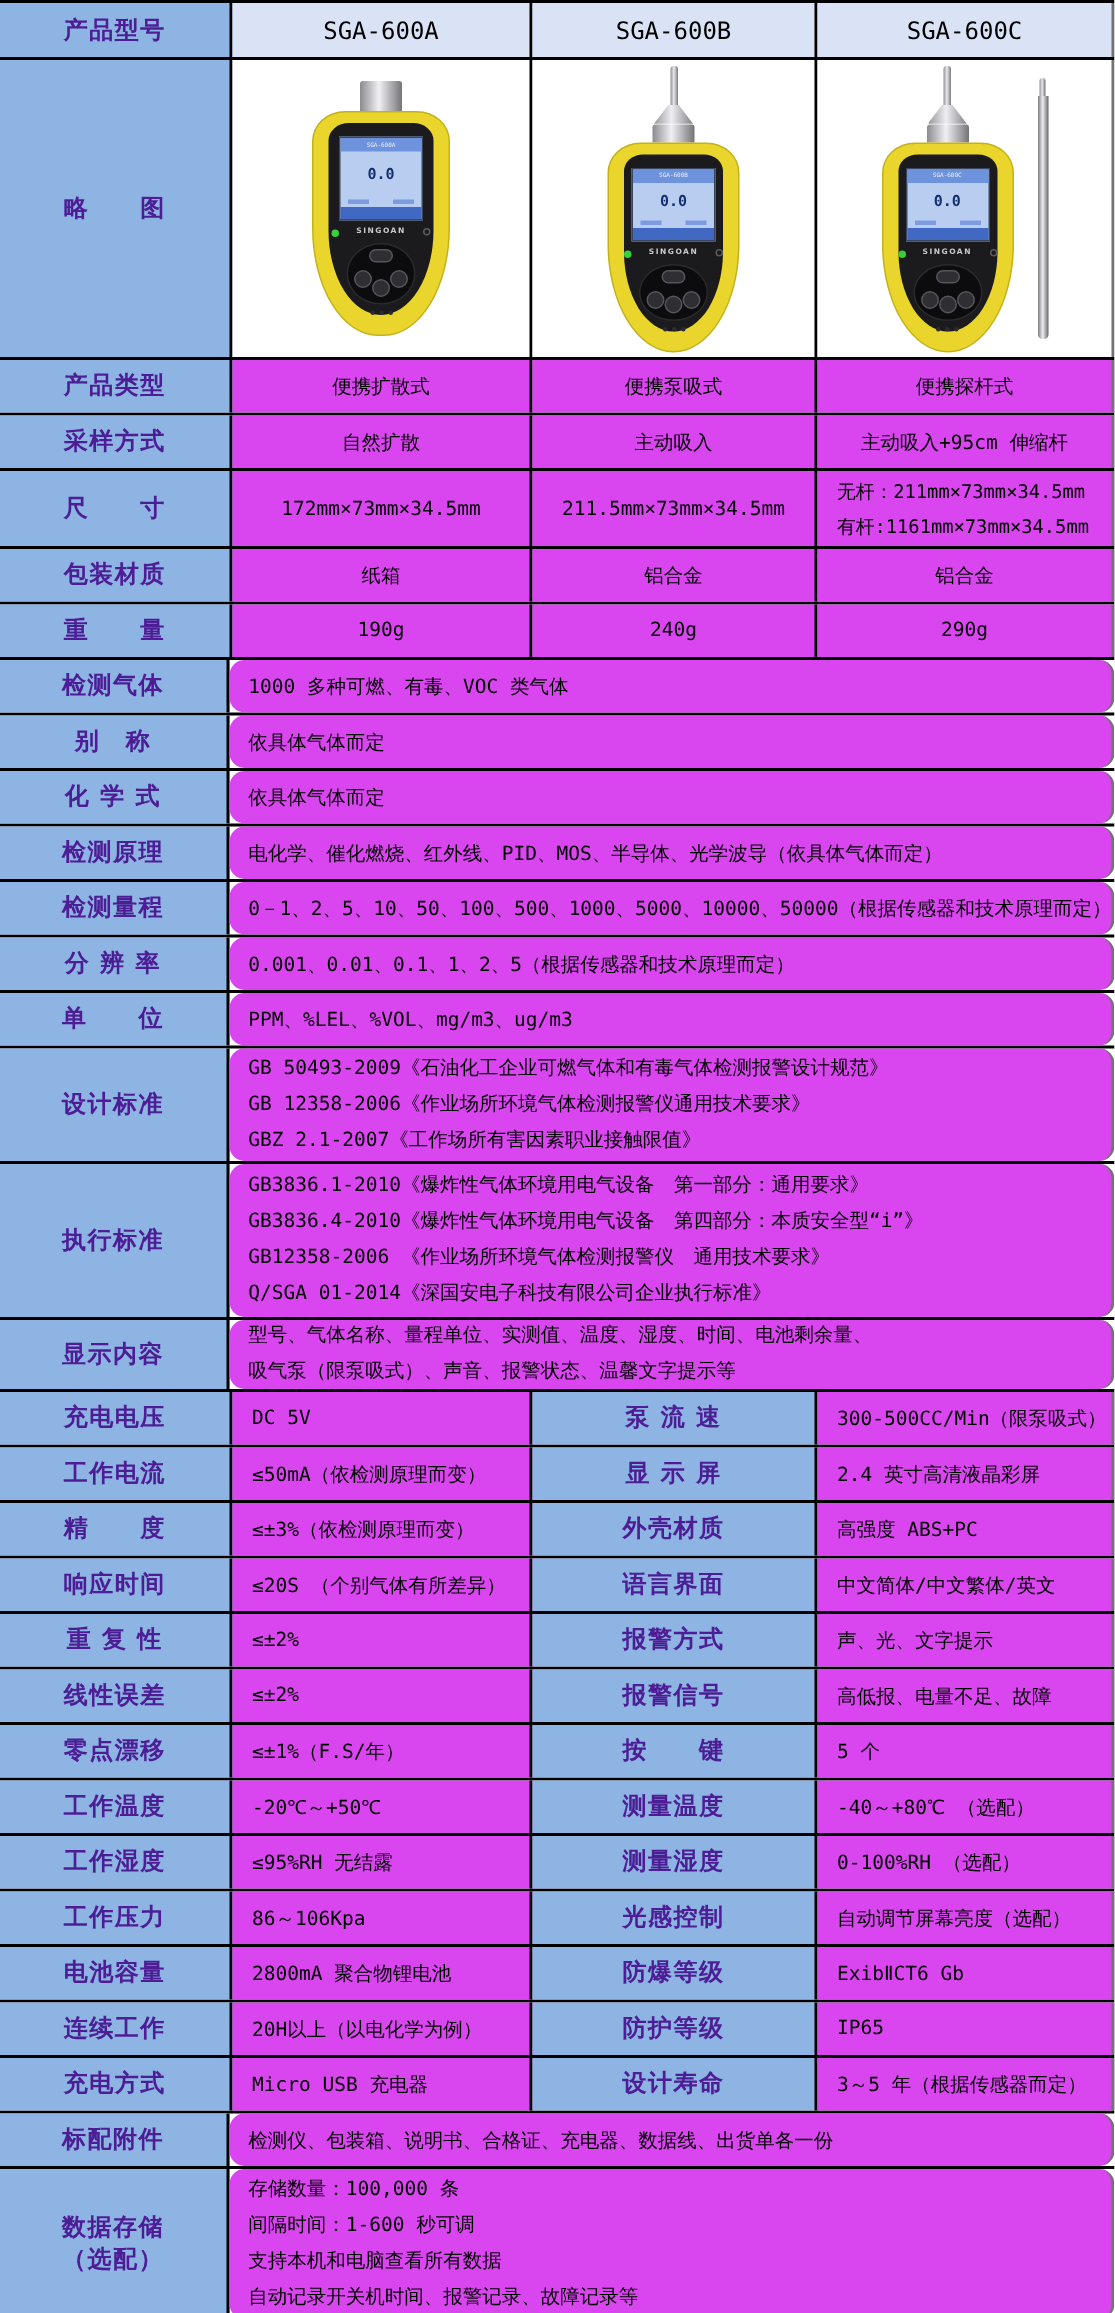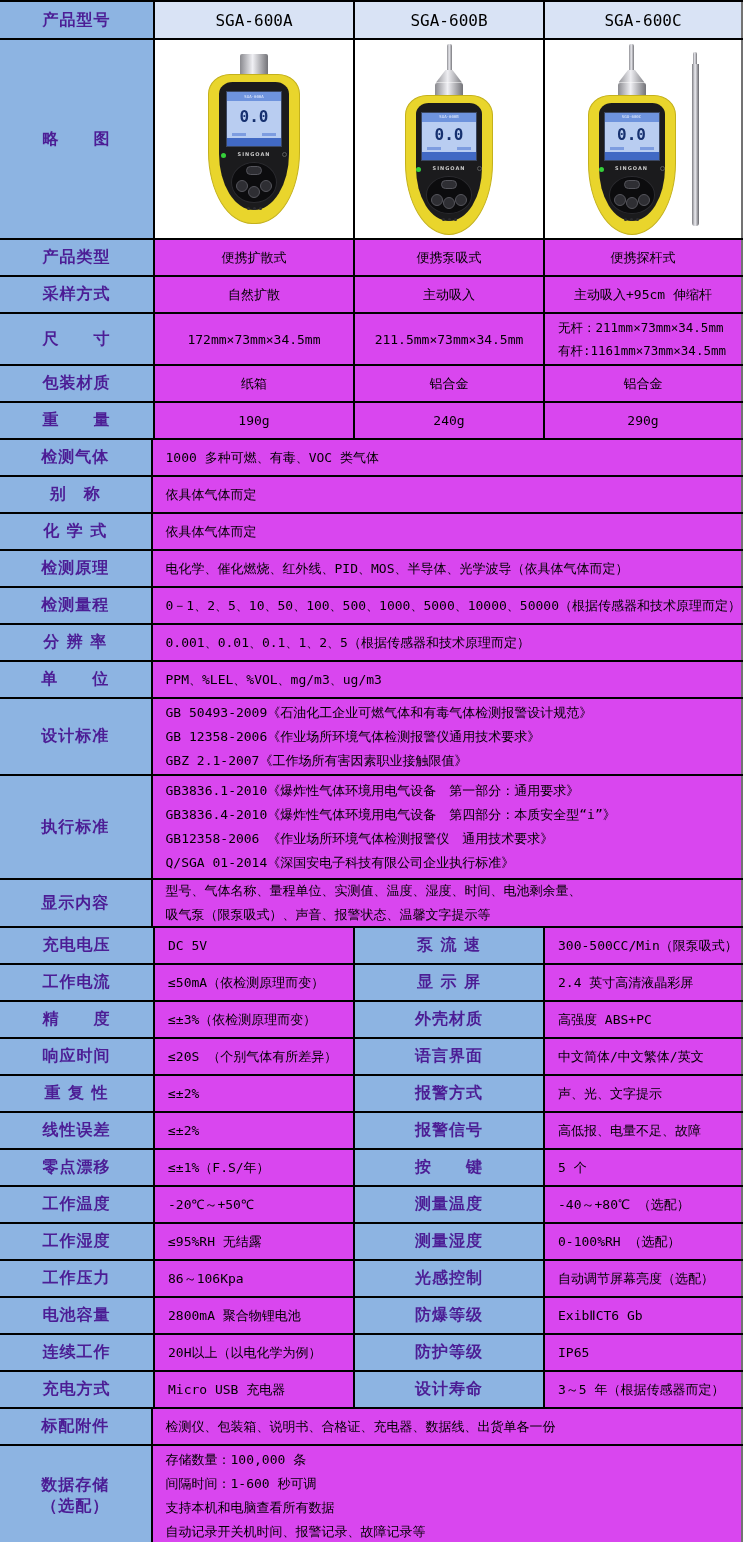--- a/index.html
+++ b/index.html
@@ -8,21 +8,21 @@
   .row { display:flex; border-bottom:2px solid #000; }
   .cell { border-right:2px solid #000; overflow:hidden; display:flex; flex-direction:column; justify-content:center; }
   .cell:last-child { border-right:2px solid #737373; }
   .label { background:#8db4e2; font-weight:bold; font-size:16px; color:#4c1d95; text-align:center; align-items:center; letter-spacing:1px; }
   .value { background:#d946ef; font-size:13px; color:#000; font-family:"DejaVu Sans Mono","Liberation Mono",monospace; }
   .value.center { text-align:center; align-items:center; }
   .value.left { padding-left:13px; text-align:left; }
   .hval { background:#d9e3f5; font-size:16px; text-align:center; align-items:center; font-family:"DejaVu Sans Mono","Liberation Mono",monospace; }
   .imgcell { background:#ffffff; align-items:center; justify-content:center; flex-direction:row; gap:16px; }
   .w1 { width:155px; } .w2 { width:200px; } .w3 { width:190px; } .w4 { width:198px; }
-  .wv { width:600px; }
+  .wv { width:600px;border-radius:10px; }
   .r-head { height:38px; }
   .r-sketch { height:200px; }
   .r-std { height:37px; }
   .r-dim { height:52px; }
   .r-design { height:77px; }
   .r-exec { height:104px; }
   .r-disp { height:48px; }
   .r-store { height:102px; }
   .line { line-height:24px; white-space:nowrap; }
   .line-sm { line-height:23px; white-space:nowrap; font-size:12.5px; }
@@ -36,21 +36,21 @@
   .cap   { width:28px; height:20px; background:linear-gradient(90deg,#8a8a8f,#f0f0f4 45%,#737378); border-radius:2px 2px 0 0; }
   .cap.short { height:12px; }
   .dbody { width:92px; height:150px; background:#e9d52c; border:1px solid #c4b11c;
            border-radius:22px 22px 44px 44px / 20px 20px 72px 72px; position:relative; }
   .dbody.sm { height:140px; width:88px; }
   .panel { position:absolute; left:10px; right:10px; top:7px; bottom:13px; background:#1b1b1d;
            border-radius:14px 14px 36px 36px / 12px 12px 58px 58px; display:flex; flex-direction:column; align-items:center; }
   .screen { margin-top:9px; width:56px; height:62px; background:#b9cdf1; border:1px solid #3a4660; display:flex; flex-direction:column; }
   .scr-top { height:9px; background:#6e93dd; display:flex; align-items:center; justify-content:center; overflow:hidden; }
   .scr-model { font-size:4px; color:#eaf0ff; letter-spacing:0; line-height:4px; font-family:"DejaVu Sans Mono",monospace; }
-  .scr-val { flex:1; display:flex; align-items:center; justify-content:center; font-weight:bold; font-size:16px; color:#16306f; font-family:"DejaVu Sans Mono",monospace; }
+  .scr-val { flex:1; display:flex; align-items:center; justify-content:center; font-weight:bold; font-size:10px; color:#16306f; font-family:"DejaVu Sans Mono",monospace; }
   .scr-mid { display:flex; justify-content:space-between; padding:0 5px 2px; }
   .scr-mid .bar { width:14px; height:3px; background:#7d9ce0; }
   .scr-bot { height:8px; background:#4169c4; }
   .face { width:70px; display:flex; align-items:center; justify-content:center; gap:6px; margin-top:4px; position:relative; }
   .led { width:5px; height:5px; border-radius:50%; background:#35d03a; position:absolute; left:2px; top:2px; }
   .brand { font-size:5px; color:#c9c9c9; letter-spacing:1px; font-weight:bold; }
   .pwr { width:5px; height:5px; border-radius:50%; border:1px solid #5a5a5a; position:absolute; right:2px; top:1px; }
   .keypad { width:46px; height:46px; background:#0c0c0e; border-radius:50%; position:relative; margin-top:5px; border:1px solid #2a2a2e; }
   .key { position:absolute; background:#2e2e33; border:1px solid #55555c; border-radius:50%; width:12px; height:12px; }
   .k-top { width:16px; height:9px; border-radius:5px; left:14px; top:3px; }

